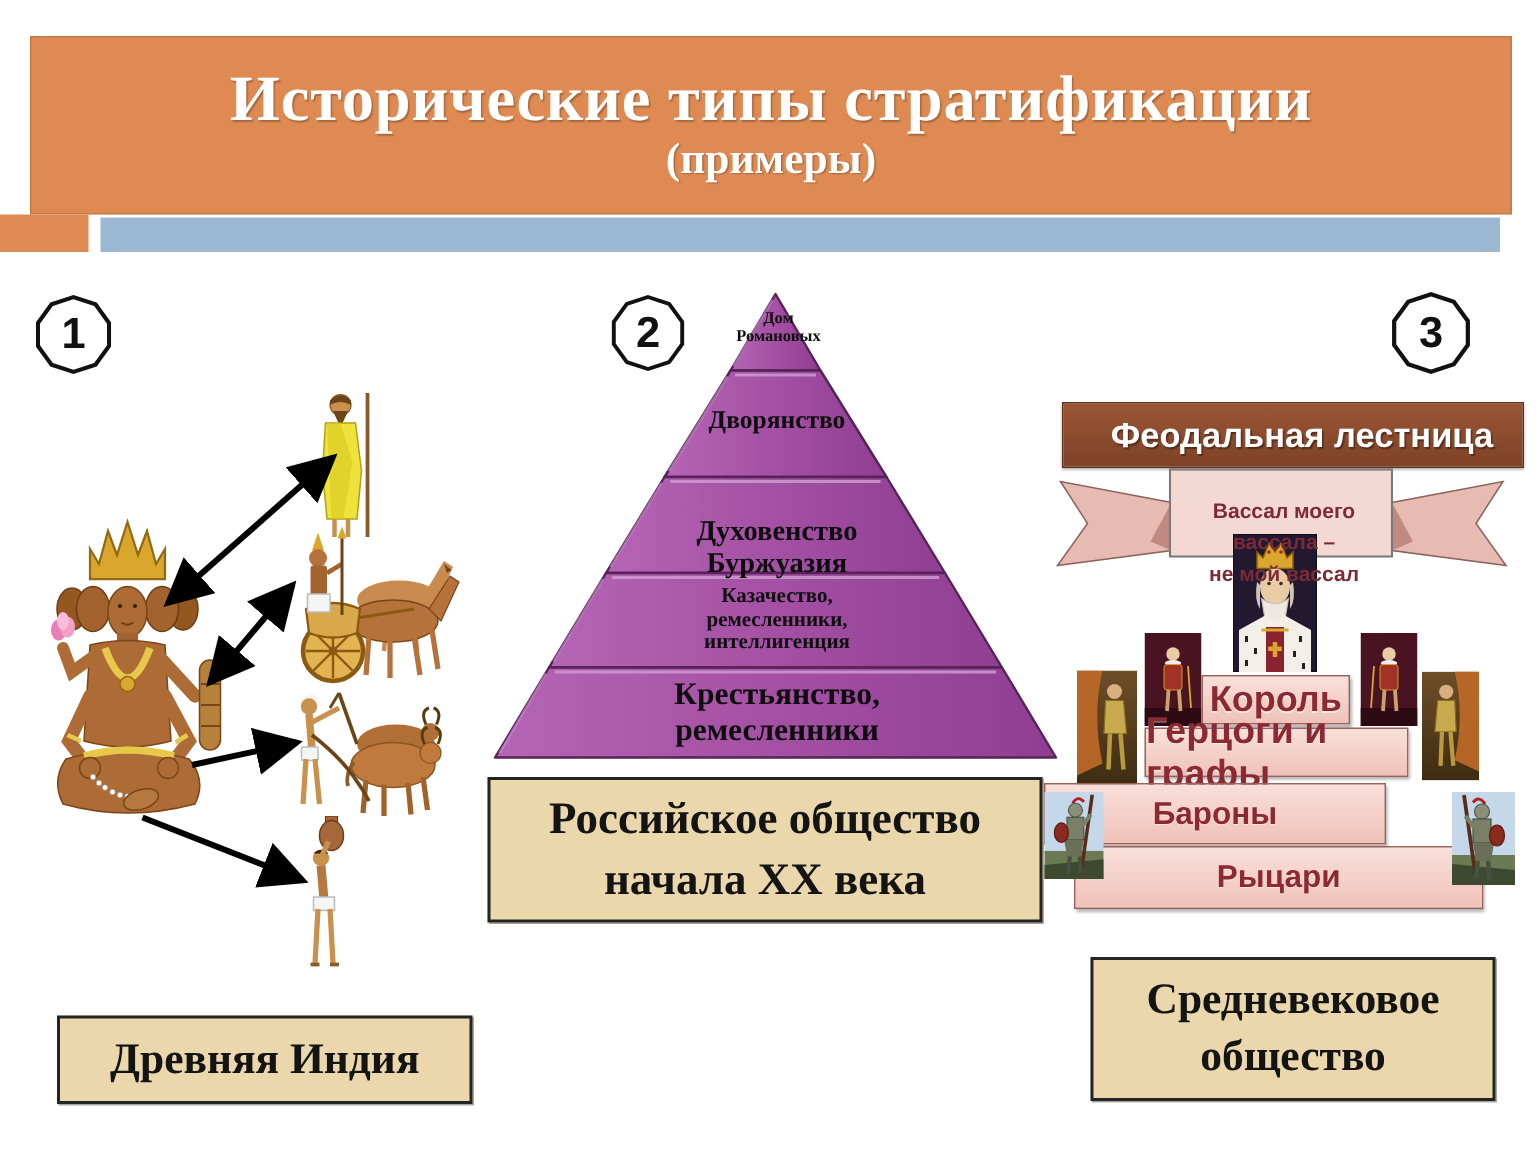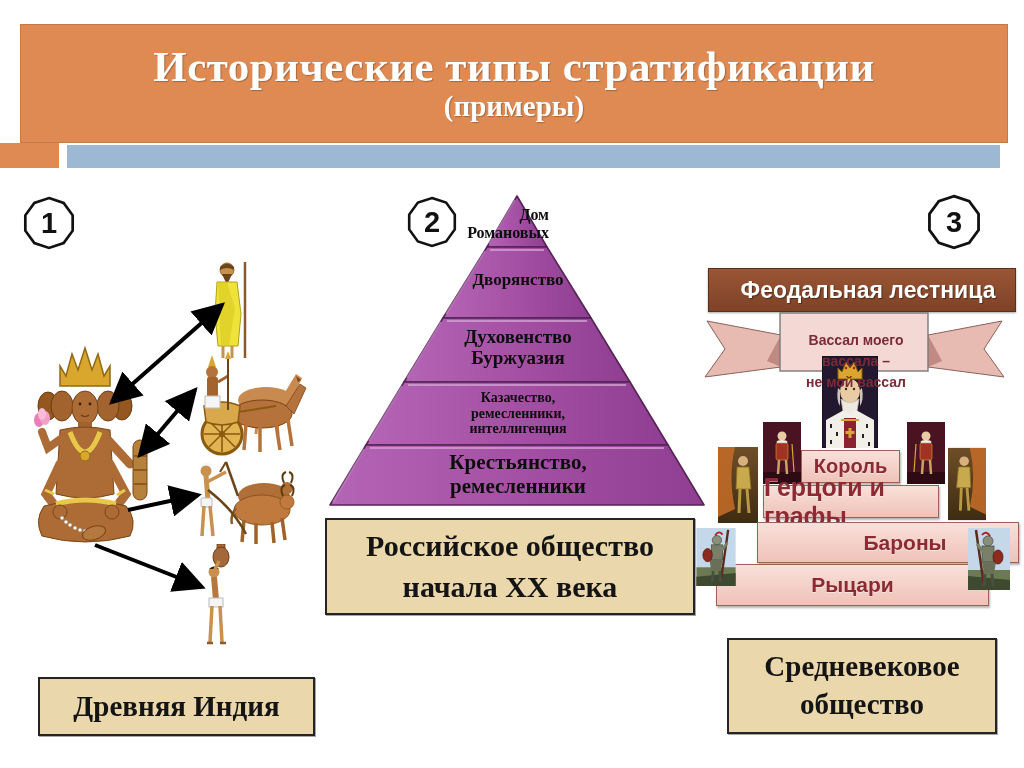--- a/index.html
+++ b/index.html
@@ -39,23 +39,23 @@
   #cap-russia{left:325px;top:518px;width:366px;height:93px;font-size:30px;line-height:1.35;}
   #cap-feudal{left:727px;top:638px;width:266px;height:92px;font-size:29px;line-height:1.3;}
   
   .illus{position:absolute;}
   
   #pyramid{left:328px;top:194px;width:380px;height:313px;z-index:1;}
   .pyr-label{
     position:absolute;z-index:2;color:#0d0d0d;font-weight:bold;text-align:center;
     white-space:pre-line;transform:translateX(-50%);line-height:1.12;
   }
-  #pyr1{left:494px;top:206px;font-size:16px;width:110px;text-align:right;}
+  #pyr1{left:519px;top:206px;font-size:11px;width:110px;}
   #pyr2{left:518px;top:270px;font-size:17px;width:160px;}
-  #pyr3{left:518px;top:326px;font-size:19px;width:190px;}
+  #pyr3{left:518px;top:344px;font-size:19px;width:190px;}
   #pyr4{left:518px;top:390px;font-size:14px;width:170px;}
   #pyr5{left:518px;top:451px;font-size:21px;width:220px;}
   
   .feudal-header{
     position:absolute;left:708px;top:268px;width:294px;height:42px;
     background:linear-gradient(var(--feudal-brown,#9A5636),#7E4226);
     border:1px solid #5E2F18;box-shadow:0 1px 2px rgba(0,0,0,.35);
     display:flex;align-items:center;justify-content:center;
     font-family:"Liberation Sans",sans-serif;font-weight:bold;font-size:23px;color:#fff;
     text-shadow:1px 1px 1px rgba(0,0,0,.4);z-index:2;padding-left:12px;
@@ -68,23 +68,23 @@
     color:#7A2B36;white-space:pre-line;line-height:1.5;margin-top:20px;
   }
   .tier{
     position:absolute;z-index:3;
     background:linear-gradient(#F9E0DA,var(--tier-pink,#EFC2B8));
     border:1px solid #9B6258;box-shadow:1px 2px 2px rgba(0,0,0,.3);
     display:flex;align-items:center;justify-content:center;
     font-family:"Liberation Sans",sans-serif;font-weight:bold;
     color:var(--tier-text,#8B2A33);text-shadow:0 1px 0 rgba(255,255,255,.5);
   }
-  #tier1{left:801px;top:450px;width:97px;height:31px;font-size:20px;}
+  #tier1{left:801px;top:450px;width:97px;height:31px;font-size:24px;}
   #tier2{left:763px;top:485px;width:174px;height:31px;font-size:25px;}
-  #tier3{left:757px;top:522px;width:226px;height:39px;font-size:21px;padding-left:34px;}
+  #tier3{left:696px;top:522px;width:226px;height:39px;font-size:21px;}
   #tier4{left:716px;top:564px;width:271px;height:40px;font-size:21px;}
   #king{left:822px;top:356px;width:56px;height:92px;z-index:2;}
   #duke-l{left:763px;top:422px;width:38px;height:62px;z-index:2;}
   #duke-r{left:907px;top:422px;width:38px;height:62px;z-index:2;}
   #paint-l{left:718px;top:447px;width:40px;height:76px;z-index:2;}
   #paint-r{left:948px;top:447px;width:38px;height:74px;z-index:2;}
   #knight-l{left:696px;top:528px;width:40px;height:58px;z-index:4;}
   #knight-r{left:968px;top:528px;width:42px;height:62px;z-index:4;}
   
   #brahma{left:30px;top:344px;width:140px;height:216px;}

